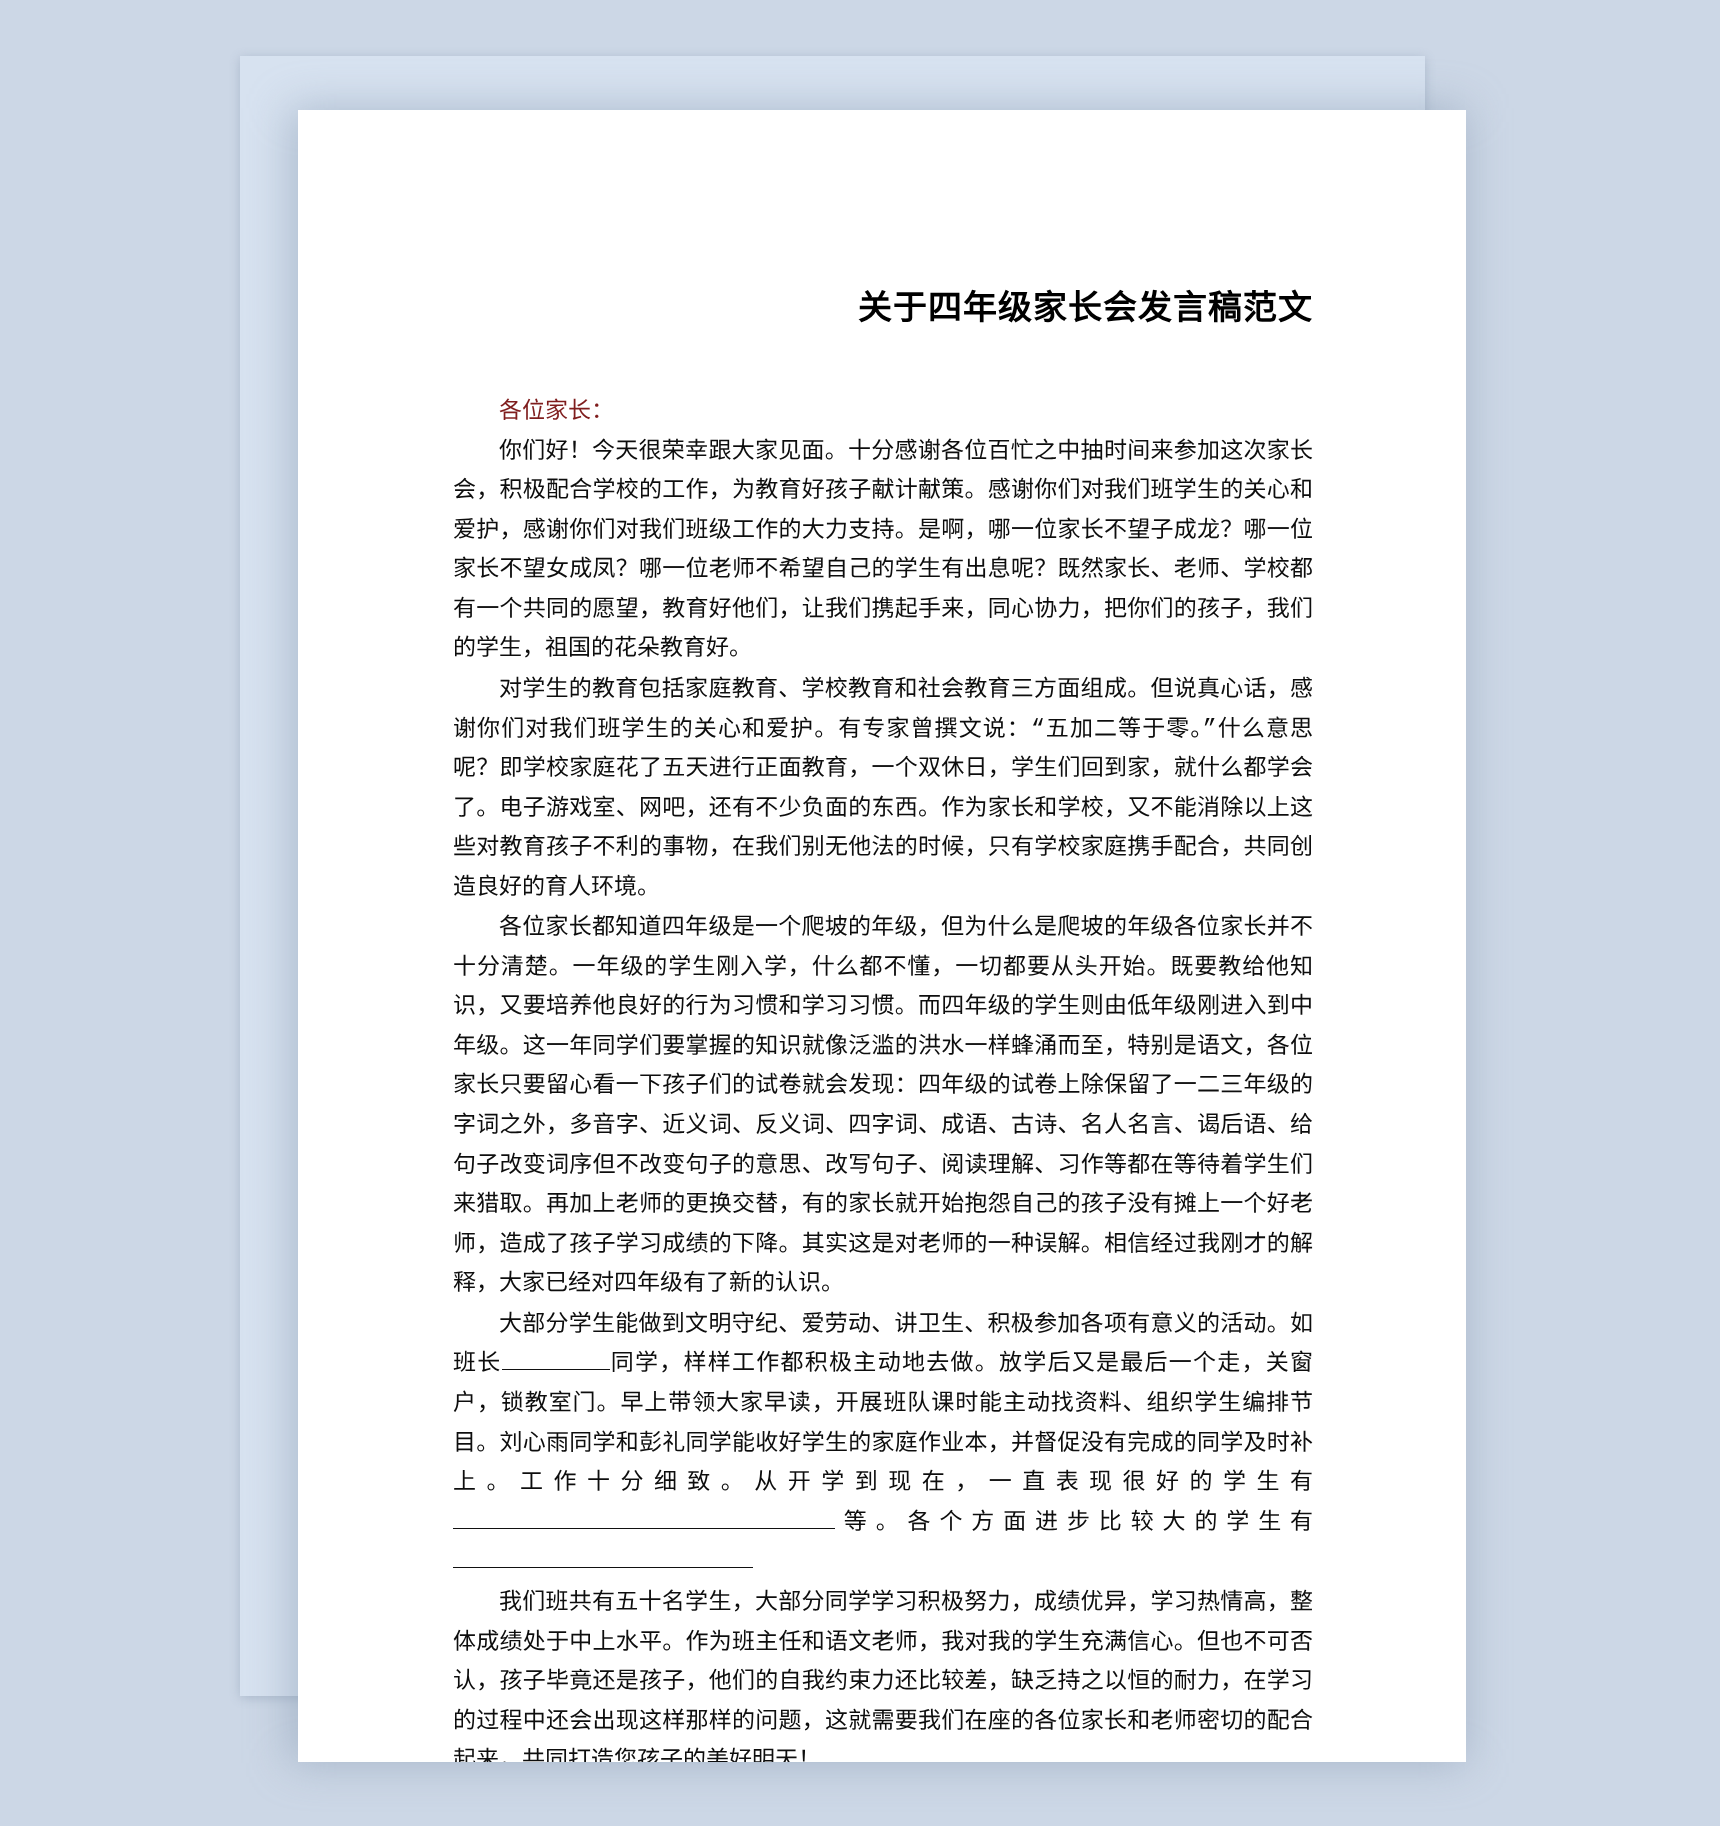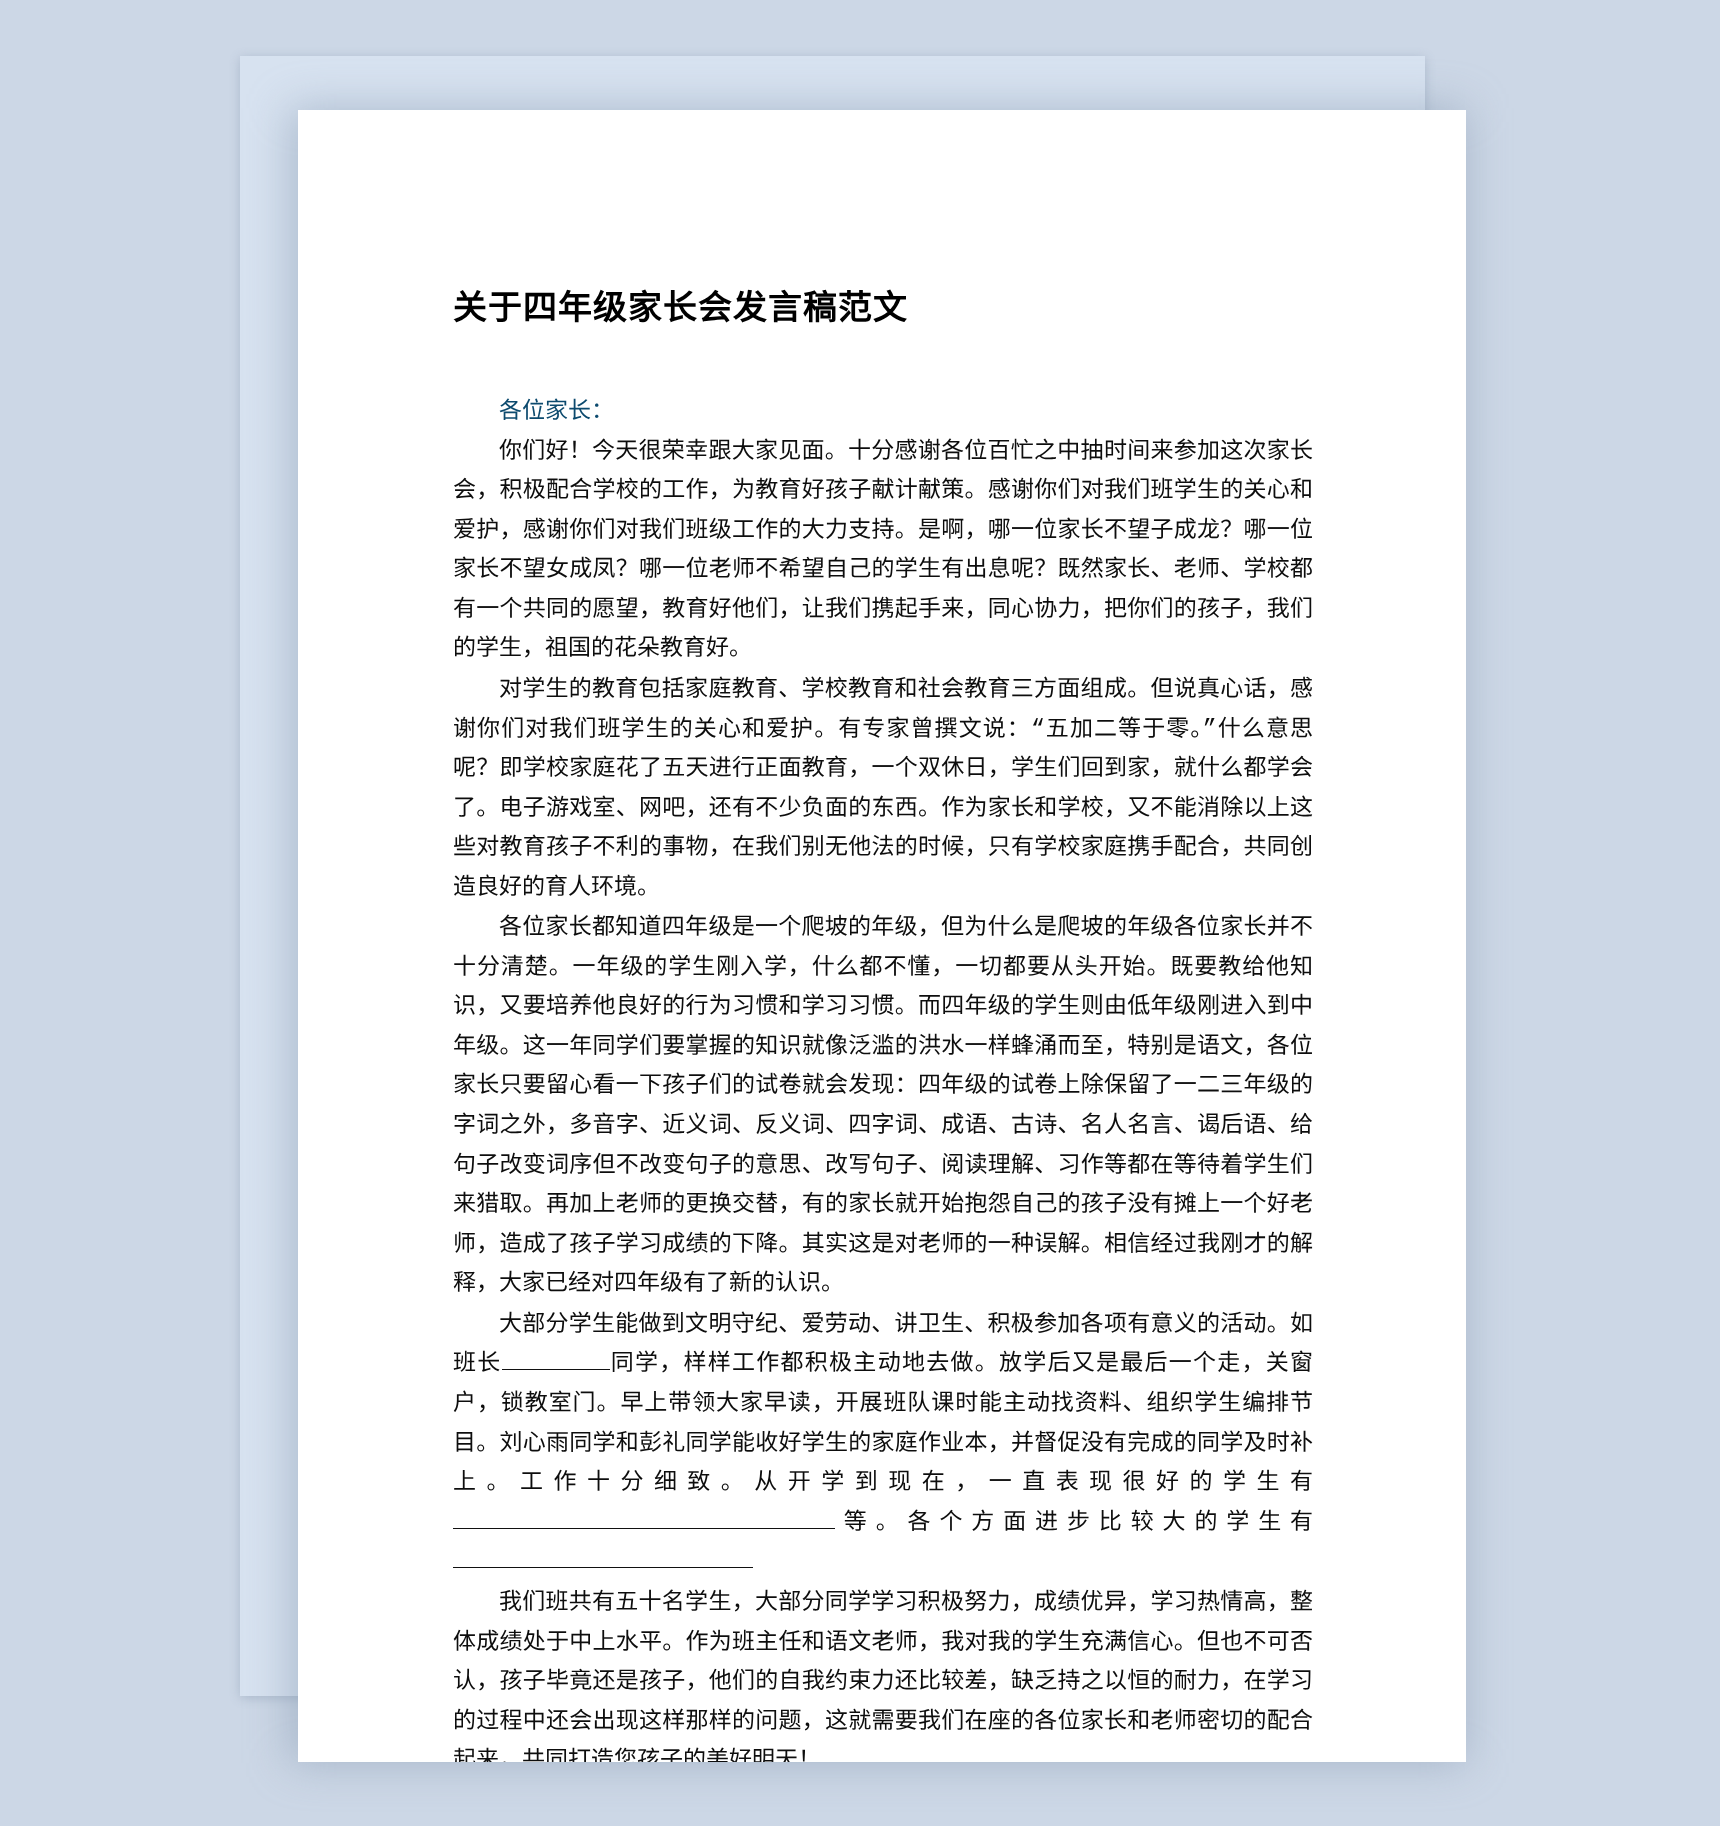--- a/index.html
+++ b/index.html
@@ -65,31 +65,31 @@
     left: 155px;
     top: 175px;
     width: 860px;
   }
 
   
   .doc-title {
     font-family: "Liberation Sans", "DejaVu Sans", sans-serif;
     font-size: 34px;
     font-weight: 700;
-    text-align: left;
+    text-align: right;
     color: #000000;
     letter-spacing: 1px;
     margin: 0 0 62px 0;
     line-height: 1.3;
   }
 
   .salutation {
     font-size: 23px;
     line-height: 1.72;
-    color: #0c4a6e;
+    color: #7f1d1d;
     margin: 0 0 2px 0;
     text-indent: 46px;
   }
 
   .para {
     font-size: 23px;
     line-height: 1.72;
     color: #0d0d0d;
     margin: 0 0 1px 0;
     text-indent: 46px;

